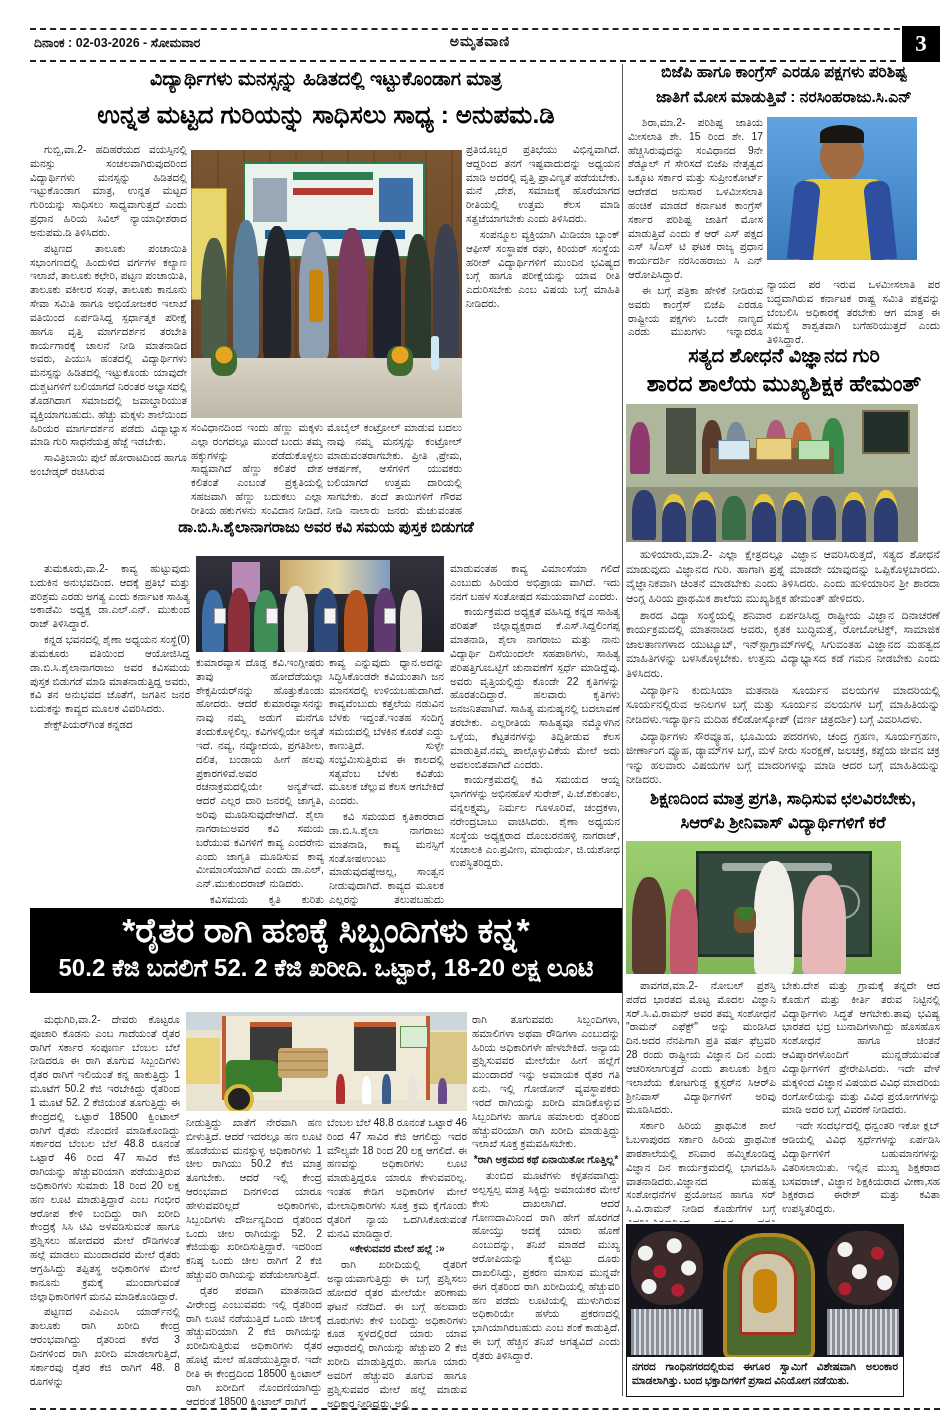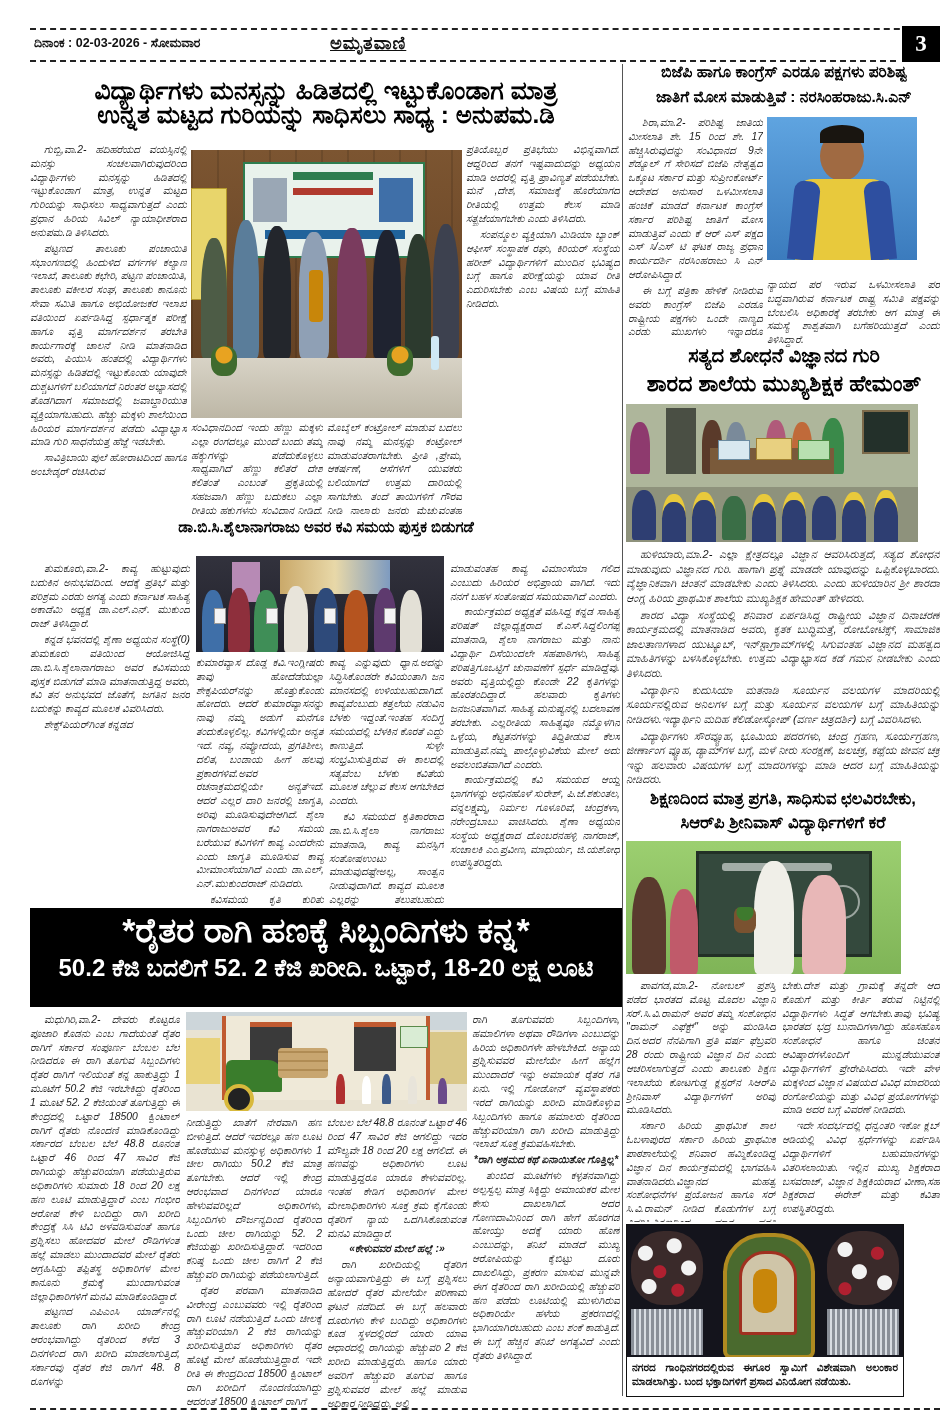--- a/index.html
+++ b/index.html
@@ -1,48 +1,48 @@
 <!DOCTYPE html>
 <html><head>
 <meta charset="utf-8">
 <style>
   html,body{margin:0;padding:0;background:#ffffff;}
   #page{position:relative;width:945px;height:1418px;background:#fff;overflow:hidden;
         font-family:"Liberation Sans","DejaVu Sans",sans-serif;color:#111;}
   .abs{position:absolute;}
   .dash{border-top:2px dashed #222;height:0;}
   .bodycol{font-size:10.4px;line-height:1.33;text-align:justify;overflow:hidden;color:#1a1a1a;}
-  .bodycol p{margin:0 0 2px 0;text-indent:14px;font-style:italic;}
+  .bodycol p{margin:0 0 2px 0;text-indent:14px;}
   .bodycol p.noind{text-indent:0;}
   .subhead{font-weight:bold;text-align:center;text-indent:0 !important;}
   .hl{font-weight:bold;text-align:center;color:#000;}
   .photo{overflow:hidden;background:#888;}
   .pr{position:absolute;}
   .person{position:absolute;border-radius:45% 45% 8% 8%;}
   .head{position:absolute;border-radius:50%;}
   .caption{font-size:10.5px;font-weight:bold;line-height:1.35;text-align:justify;padding:3px 5px;}
   .vrule{width:1px;background:#555;}
   .bannerbox{background:#000;color:#fff;text-align:center;overflow:hidden;}
   .bannerbox .l1{font-size:34px;font-weight:bold;line-height:1.35;}
   .bannerbox .l2{font-size:24px;font-weight:bold;line-height:1.2;}
 </style>
 </head>
 <body>
 
 <div id="page">
 
   <div class="abs dash" style="left:30px;top:28px;width:910px;"></div>
   <div class="abs" style="left:34px;top:36px;width:330px;font-size:12.5px;font-weight:bold;">ದಿನಾಂಕ : 02-03-2026 - ಸೋಮವಾರ</div>
-  <div class="abs" style="left:330px;top:33px;width:300px;text-align:left;font-size:18px;font-weight:bold;letter-spacing:1px;text-decoration:underline;">ಅಮೃತವಾಣಿ</div>
+  <div class="abs" style="left:330px;top:33px;width:300px;text-align:center;font-size:14px;font-weight:bold;letter-spacing:1px;">ಅಮೃತವಾಣಿ</div>
   <div class="abs" style="left:902px;top:26px;width:38px;height:36px;background:#000;color:#fff;text-align:center;font-size:23px;font-weight:bold;line-height:36px;font-family:'Liberation Serif',serif;">3</div>
   <div class="abs dash" style="left:30px;top:60px;width:866px;"></div>
 
   <div class="abs vrule" style="left:622px;top:64px;height:1332px;"></div>
 
-  <div class="abs hl" style="left:30px;top:76px;width:592px;font-size:25px;">ವಿದ್ಯಾರ್ಥಿಗಳು ಮನಸ್ಸನ್ನು ಹಿಡಿತದಲ್ಲಿ ಇಟ್ಟುಕೊಂಡಾಗ ಮಾತ್ರ</div>
+  <div class="abs hl" style="left:30px;top:68px;width:592px;font-size:19px;">ವಿದ್ಯಾರ್ಥಿಗಳು ಮನಸ್ಸನ್ನು ಹಿಡಿತದಲ್ಲಿ ಇಟ್ಟುಕೊಂಡಾಗ ಮಾತ್ರ</div>
   <div class="abs hl" style="left:30px;top:101px;width:592px;font-size:24.5px;">ಉನ್ನತ ಮಟ್ಟದ ಗುರಿಯನ್ನು ಸಾಧಿಸಲು ಸಾಧ್ಯ : ಅನುಪಮ.ಡಿ</div>
 
   <div class="abs bodycol" style="left:30px;top:143px;width:157px;height:371px;">
     <p>ಗುಬ್ಬಿ,ವಾ.2- ಹದಿಹರೆಯದ ವಯಸ್ಸಿನಲ್ಲಿ ಮನಸ್ಸು ಸಂಚಲವಾಗಿರುವುದರಿಂದ ವಿದ್ಯಾರ್ಥಿಗಳು ಮನಸ್ಸನ್ನು ಹಿಡಿತದಲ್ಲಿ ಇಟ್ಟುಕೊಂಡಾಗ ಮಾತ್ರ, ಉನ್ನತ ಮಟ್ಟದ ಗುರಿಯನ್ನು ಸಾಧಿಸಲು ಸಾಧ್ಯವಾಗುತ್ತದೆ ಎಂದು ಪ್ರಧಾನ ಹಿರಿಯ ಸಿವಿಲ್ ನ್ಯಾಯಾಧೀಶರಾದ ಅನುಪಮ.ಡಿ ತಿಳಿಸಿದರು.</p>
     <p>ಪಟ್ಟಣದ ತಾಲೂಕು ಪಂಚಾಯಿತಿ ಸಭಾಂಗಣದಲ್ಲಿ ಹಿಂದುಳಿದ ವರ್ಗಗಳ ಕಲ್ಯಾಣ ಇಲಾಖೆ, ತಾಲೂಕು ಕಛೇರಿ, ಪಟ್ಟಣ ಪಂಚಾಯಿತಿ, ತಾಲೂಕು ವಕೀಲರ ಸಂಘ, ತಾಲೂಕು ಕಾನೂನು ಸೇವಾ ಸಮಿತಿ ಹಾಗೂ ಅಭಿಯೋಜಕರ ಇಲಾಖೆ ವತಿಯಿಂದ ಏರ್ಪಡಿಸಿದ್ದ ಸ್ಪರ್ಧಾತ್ಮಕ ಪರೀಕ್ಷೆ ಹಾಗೂ ವೃತ್ತಿ ಮಾರ್ಗದರ್ಶನ ತರಬೇತಿ ಕಾರ್ಯಗಾರಕ್ಕೆ ಚಾಲನೆ ನೀಡಿ ಮಾತನಾಡಿದ ಅವರು, ಪಿಯುಸಿ ಹಂತದಲ್ಲಿ ವಿದ್ಯಾರ್ಥಿಗಳು ಮನಸ್ಸನ್ನು ಹಿಡಿತದಲ್ಲಿ ಇಟ್ಟುಕೊಂಡು ಯಾವುದೇ ದುಶ್ಚಟಗಳಿಗೆ ಬಲಿಯಾಗದೆ ನಿರಂತರ ಅಭ್ಯಾಸದಲ್ಲಿ ತೊಡಗಿದಾಗ ಸಮಾಜದಲ್ಲಿ ಜವಾಬ್ದಾರಿಯುತ ವ್ಯಕ್ತಿಯಾಗಬಹುದು. ಹೆಚ್ಚು ಮಕ್ಕಳು ಶಾಲೆಯಿಂದ ಹಿರಿಯರ ಮಾರ್ಗದರ್ಶನ ಪಡೆದು ವಿದ್ಯಾಭ್ಯಾಸ ಮಾಡಿ ಗುರಿ ಸಾಧನೆಯತ್ತ ಹೆಜ್ಜೆ ಇಡಬೇಕು.</p>
     <p>ಸಾವಿತ್ರಿಬಾಯಿ ಪುಲೆ ಹೋರಾಟದಿಂದ ಹಾಗೂ ಅಂಬೇಡ್ಕರ್ ರಚಿಸಿರುವ</p>
   </div>
 
   <div class="abs photo" style="left:191px;top:150px;width:271px;height:268px;background:linear-gradient(#7c5531,#5e3d21);">
     <div class="pr" style="left:0;top:0;width:100%;height:100%;background:repeating-linear-gradient(90deg,rgba(0,0,0,0.12) 0 2px,transparent 2px 26px);"></div>
@@ -113,21 +113,21 @@
   <div class="abs bodycol" style="left:329px;top:656px;width:115px;height:250px;">
     <p class="noind">ಕಾವ್ಯ ಎನ್ನುವುದು ಧ್ಯಾನ.ಅದನ್ನು ಸಿದ್ಧಿಸಿಕೊಂಡರೇ ಕವಿಯಂತಾಗಿ ಜನ ಮಾನಸದಲ್ಲಿ ಉಳಿಯಬಹುದಾಗಿದೆ. ಕಾವ್ಯವೆಂಬುದು ಕತ್ತಲೆಯ ನಡುವಿನ ಬೆಳಕು ಇದ್ದಂತೆ.ಇಂತಹ ಸಂದಿಗ್ಧ ಸಮಯದಲ್ಲಿ ಬೆಳಕಿನ ಕೊರತೆ ಎದ್ದು ಕಾಣುತ್ತಿದೆ. ಸುಳ್ಳೇ ಸಂಭ್ರಮಿಸುತ್ತಿರುವ ಈ ಕಾಲದಲ್ಲಿ ಸತ್ಯವೆಂಬ ಬೆಳಕು ಕವಿತೆಯ ಮೂಲಕ ಚೆಲ್ಲುವ ಕೆಲಸ ಆಗಬೇಕಿದೆ ಎಂದರು.</p>
     <p>ಕವಿ ಸಮಯದ ಕೃತಿಕಾರರಾದ ಡಾ.ಬಿ.ಸಿ.ಶೈಲಾ ನಾಗರಾಜು ಮಾತನಾಡಿ, ಕಾವ್ಯ ಮನಸ್ಸಿಗೆ ಸಂತೋಷಉಂಟು ಮಾಡುವುದಷ್ಟೇಅಲ್ಲ, ಸಾಂತ್ವನ ನೀಡುವುದಾಗಿದೆ. ಕಾವ್ಯದ ಮೂಲಕ ಎಲ್ಲರನ್ನು ತಲುಪಬಹುದು ಎಂಬುದಕ್ಕೆ ನನ್ನ ತಂಗಿ ಕೇಳವ ಕವನ ಸಂಕಲನ. ಮಹಿಳಾ ಹೋರಾಟದ ಗೀತೆಗಳನ್ನು ಮಹಿಳಾ ಮತ್ತು ಮಕ್ಕಳ ಕಲ್ಯಾಣ ಇಲಾಖೆ ಬಳಸಿಕೊಂಡಿದೆ.ನನ್ನ ಕವಿ ಸಮಯ ಪುಸ್ತಕ ಹೊಸ ಬರಹಗಾರರಿಗೆ ಮಾರ್ಗದರ್ಶನ</p>
   </div>
   <div class="abs bodycol" style="left:450px;top:562px;width:170px;height:344px;">
     <p class="noind">ಮಾಡುವಂತಹ ಕಾವ್ಯ ವಿಮಾಂಸೆಯಾ ಗಲಿದೆ ಎಂಬುದು ಹಿರಿಯರ ಅಭಿಪ್ರಾಯ ವಾಗಿದೆ. ಇದು ನನಗೆ ಬಹಳ ಸಂತೋಷದ ಸಮಯವಾಗಿದೆ ಎಂದರು.</p>
     <p>ಕಾರ್ಯಕ್ರಮದ ಅಧ್ಯಕ್ಷತೆ ವಹಿಸಿದ್ದ ಕನ್ನಡ ಸಾಹಿತ್ಯ ಪರಿಷತ್ ಜಿಲ್ಲಾಧ್ಯಕ್ಷರಾದ ಕೆ.ಎಸ್.ಸಿದ್ದಲಿಂಗಪ್ಪ ಮಾತನಾಡಿ, ಶೈಲಾ ನಾಗರಾಜು ಮತ್ತು ನಾನು ವಿದ್ಯಾರ್ಥಿ ದಿಸೆಯಿಂದಲೇ ಸಹಪಾಠಿಗಳು, ಸಾಹಿತ್ಯ ಪರಿಷತ್ತಿಗೂಒಟ್ಟಿಗೆ ಚುನಾವಣೆಗೆ ಸ್ಪರ್ಧೆ ಮಾಡಿದ್ದೆವು. ಅವರು ವೃತ್ತಿಯಲ್ಲಿದ್ದು ಕೊಂಡೇ 22 ಕೃತಿಗಳನ್ನು ಹೊರತಂದಿದ್ದಾರೆ. ಹಲವಾರು ಕೃತಿಗಳು ಜನಜನಿತವಾಗಿವೆ. ಸಾಹಿತ್ಯ ಮನುಷ್ಯನಲ್ಲಿ ಬದಲಾವಣೆ ತರಬೇಕು. ಎಲ್ಲರೀತಿಯ ಸಾಹಿತ್ಯವೂ ನಮ್ಮೊಳಗಿನ ಒಳ್ಳೆಯ, ಕೆಟ್ಟತನಗಳನ್ನು ತಿದ್ದಿತೀಡುವ ಕೆಲಸ ಮಾಡುತ್ತಿವೆ.ನಮ್ಮ ಪಾಲ್ಗೊಳ್ಳುವಿಕೆಯ ಮೇಲೆ ಅದು ಅವಲಂಬಿತವಾಗಿದೆ ಎಂದರು.</p>
     <p>ಕಾರ್ಯಕ್ರಮದಲ್ಲಿ ಕವಿ ಸಮಯದ ಆಯ್ದ ಭಾಗಗಳನ್ನು ಅಭಿನಹೊಳೆ ಸುರೇಶ್, ಪಿ.ಜೆ.ಶಕುಂತಲ, ವನ್ನಲಕ್ಷ್ಮಮ್ಮ, ನಿರ್ಮಲ ಗೂಳೂರಿವೆ, ಚಂದ್ರಕಳಾ, ನರೇಂದ್ರಬಾಬು ವಾಚಿಸಿದರು. ಶೈಣಾ ಅಧ್ಯಯನ ಸಂಸ್ಥೆಯ ಅಧ್ಯಕ್ಷರಾದ ದೊಂಬರನಹಳ್ಳಿ ನಾಗರಾಜ್, ಸಂಚಾಲಕಿ ಎಂ.ಪ್ರವೀಣ, ಮಾಧುರ್ಯ, ಜಿ.ಯಶೋಧ ಉಪಸ್ಥಿತರಿದ್ದರು.</p>
   </div>
 
-  <div class="abs bannerbox" style="left:30px;top:908px;width:592px;height:99px;">
+  <div class="abs bannerbox" style="left:30px;top:908px;width:592px;height:85px;">
     <div class="l1">*ರೈತರ ರಾಗಿ ಹಣಕ್ಕೆ ಸಿಬ್ಬಂದಿಗಳು ಕನ್ನ*</div>
     <div class="l2">50.2 ಕೆಜಿ ಬದಲಿಗೆ  52. 2 ಕೆಜಿ ಖರೀದಿ. ಒಟ್ಟಾರೆ, 18-20 ಲಕ್ಷ ಲೂಟಿ</div>
   </div>
 
   <div class="abs bodycol" style="left:30px;top:1013px;width:150px;height:405px;">
     <p>ಮಧುಗಿರಿ,ವಾ.2- ದೇವರು ಕೊಟ್ಟರೂ ಪೂಜಾರಿ ಕೊಡನು ಎಂಬ ಗಾದೆಯಂತೆ ರೈತರ ರಾಗಿಗೆ ಸರ್ಕಾರ ಸಂಪೂರ್ಣ ಬೆಂಬಲ ಬೆಲೆ ನೀಡಿದರೂ ಈ ರಾಗಿ ತೂಗುವ ಸಿಬ್ಬಂದಿಗಳು ರೈತರ ರಾಗಿಗೆ ಇಲಿಯಂತೆ ಕನ್ನ ಹಾಕುತ್ತಿದ್ದು 1 ಮೂಟೆಗೆ 50.2 ಕೆಜಿ ಇರಬೇಕಿದ್ದು ರೈತರಿಂದ 1 ಮೂಟೆ 52. 2 ಕೆಜಿಯಂತೆ ತೂಗುತ್ತಿದ್ದು ಈ ಕೇಂದ್ರದಲ್ಲಿ ಒಟ್ಟಾರೆ 18500 ಕ್ವಿಂಟಾಲ್ ರಾಗಿಗೆ ರೈತರು ನೊಂದಣಿ ಮಾಡಿಕೊಂಡಿದ್ದು ಸರ್ಕಾರದ ಬೆಂಬಲ ಬೆಲೆ 48.8 ರೂನಂತೆ ಒಟ್ಟಾರೆ 46 ರಿಂದ 47 ಸಾವಿರ ಕೆಜಿ ರಾಗಿಯನ್ನು ಹೆಚ್ಚುವರಿಯಾಗಿ ಪಡೆಯುತ್ತಿರುವ ಅಧಿಕಾರಿಗಳು ಸುಮಾರು 18 ರಿಂದ 20 ಲಕ್ಷ ಹಣ ಲೂಟಿ ಮಾಡುತ್ತಿದ್ದಾರೆ ಎಂಬ ಗಂಭೀರ ಆರೋಪ ಕೇಳಿ ಬಂದಿದ್ದು ರಾಗಿ ಖರೀದಿ ಕೇಂದ್ರಕ್ಕೆ ಸಿಸಿ ಟಿವಿ ಅಳವಡಿಸುವಂತೆ ಹಾಗೂ ಪ್ರಶ್ನಿಸಲು ಹೋದವರ ಮೇಲೆ ರೌಡಿಗಳಂತೆ ಹಲ್ಲೆ ಮಾಡಲು ಮುಂದಾದವರ ಮೇಲೆ ರೈತರು ಆಗ್ರಹಿಸಿದ್ದು ತಪ್ಪಿತಸ್ಥ ಅಧಿಕಾರಿಗಳ ಮೇಲೆ ಕಾನೂನು ಕ್ರಮಕ್ಕೆ ಮುಂದಾಗುವಂತೆ ಜಿಲ್ಲಾಧಿಕಾರಿಗಳಿಗೆ ಮನವಿ ಮಾಡಿಕೊಂಡಿದ್ದಾರೆ.</p>
     <p>ಪಟ್ಟಣದ ಎಪಿಎಂಸಿ ಯಾರ್ಡ್‌ನಲ್ಲಿ ತಾಲೂಕು ರಾಗಿ ಖರೀದಿ ಕೇಂದ್ರ ಆರಂಭವಾಗಿದ್ದು ರೈತರಿಂದ ಕಳೆದ 3 ದಿನಗಳಿಂದ ರಾಗಿ ಖರೀದಿ ಮಾಡಲಾಗುತ್ತಿದೆ, ಸರ್ಕಾರವು ರೈತರ ಕೆಜಿ ರಾಗಿಗೆ 48. 8 ರೂಗಳನ್ನು</p>
   </div>
 
   <div class="abs photo" style="left:186px;top:1012px;width:281px;height:99px;background:linear-gradient(#cdd6da 0 18%,#e9e3d2 18%);">
@@ -243,18 +243,18 @@
   <div class="abs" style="left:626px;top:1224px;width:276px;height:171px;border:1px solid #111;background:#fff;">
     <div class="pr photo" style="left:0;top:0;width:276px;height:132px;background:#14141c;">
       <div class="pr" style="left:4px;top:6px;width:72px;height:74px;background:radial-gradient(circle at 20% 30%,#f2f2f2 0 7px,transparent 8px),radial-gradient(circle at 60% 20%,#f2f2f2 0 7px,transparent 8px),radial-gradient(circle at 40% 55%,#b02030 0 6px,transparent 7px),radial-gradient(circle at 80% 50%,#f2f2f2 0 7px,transparent 8px),radial-gradient(circle at 25% 75%,#f2f2f2 0 7px,transparent 8px),radial-gradient(circle at 65% 80%,#b02030 0 6px,transparent 7px),#3a2a2a;border-radius:45%;"></div>
       <div class="pr" style="left:200px;top:6px;width:72px;height:74px;background:radial-gradient(circle at 25% 25%,#f2f2f2 0 7px,transparent 8px),radial-gradient(circle at 70% 30%,#b02030 0 6px,transparent 7px),radial-gradient(circle at 45% 55%,#f2f2f2 0 7px,transparent 8px),radial-gradient(circle at 80% 70%,#f2f2f2 0 7px,transparent 8px),radial-gradient(circle at 25% 78%,#b02030 0 6px,transparent 7px),#3a2a2a;border-radius:45%;"></div>
       <div class="pr" style="left:96px;top:8px;width:84px;height:118px;background:#4a6a2e;border-radius:40px 40px 8px 8px;border:4px solid #b08a20;"></div>
       <div class="pr" style="left:112px;top:26px;width:52px;height:78px;background:#cfc5a8;border-radius:26px 26px 4px 4px;border:3px solid #a03020;"></div>
       <div class="pr" style="left:126px;top:44px;width:24px;height:44px;background:#c8860a;border-radius:10px;"></div>
       <div class="pr" style="left:4px;top:84px;width:72px;height:46px;background:repeating-linear-gradient(90deg,#8a8f98 0 3px,#d8dce2 3px 5px);"></div>
       <div class="pr" style="left:200px;top:84px;width:72px;height:46px;background:repeating-linear-gradient(90deg,#8a8f98 0 3px,#d8dce2 3px 5px);"></div>
     </div>
-    <div class="pr caption" style="left:0;top:132px;width:266px;">ನಗರದ ಗಾಂಧಿನಗರದಲ್ಲಿರುವ ಈಗೂರ ಸ್ವಾಮಿಗೆ ವಿಶೇಷವಾಗಿ ಅಲಂಕಾರ ಮಾಡಲಾಗಿತ್ತು. ಬಂದ ಭಕ್ತಾದಿಗಳಿಗೆ ಪ್ರಸಾದ ವಿನಿಯೋಗ ನಡೆಯಿತು.</div>
+    <div class="pr caption" style="left:0;top:132px;width:266px;font-family:Liberation Serif, serif;">ನಗರದ ಗಾಂಧಿನಗರದಲ್ಲಿರುವ ಈಗೂರ ಸ್ವಾಮಿಗೆ ವಿಶೇಷವಾಗಿ ಅಲಂಕಾರ ಮಾಡಲಾಗಿತ್ತು. ಬಂದ ಭಕ್ತಾದಿಗಳಿಗೆ ಪ್ರಸಾದ ವಿನಿಯೋಗ ನಡೆಯಿತು.</div>
   </div>
 
   <div class="abs dash" style="left:30px;top:1408px;width:910px;"></div>
 
 </div>
 
 </body></html>

